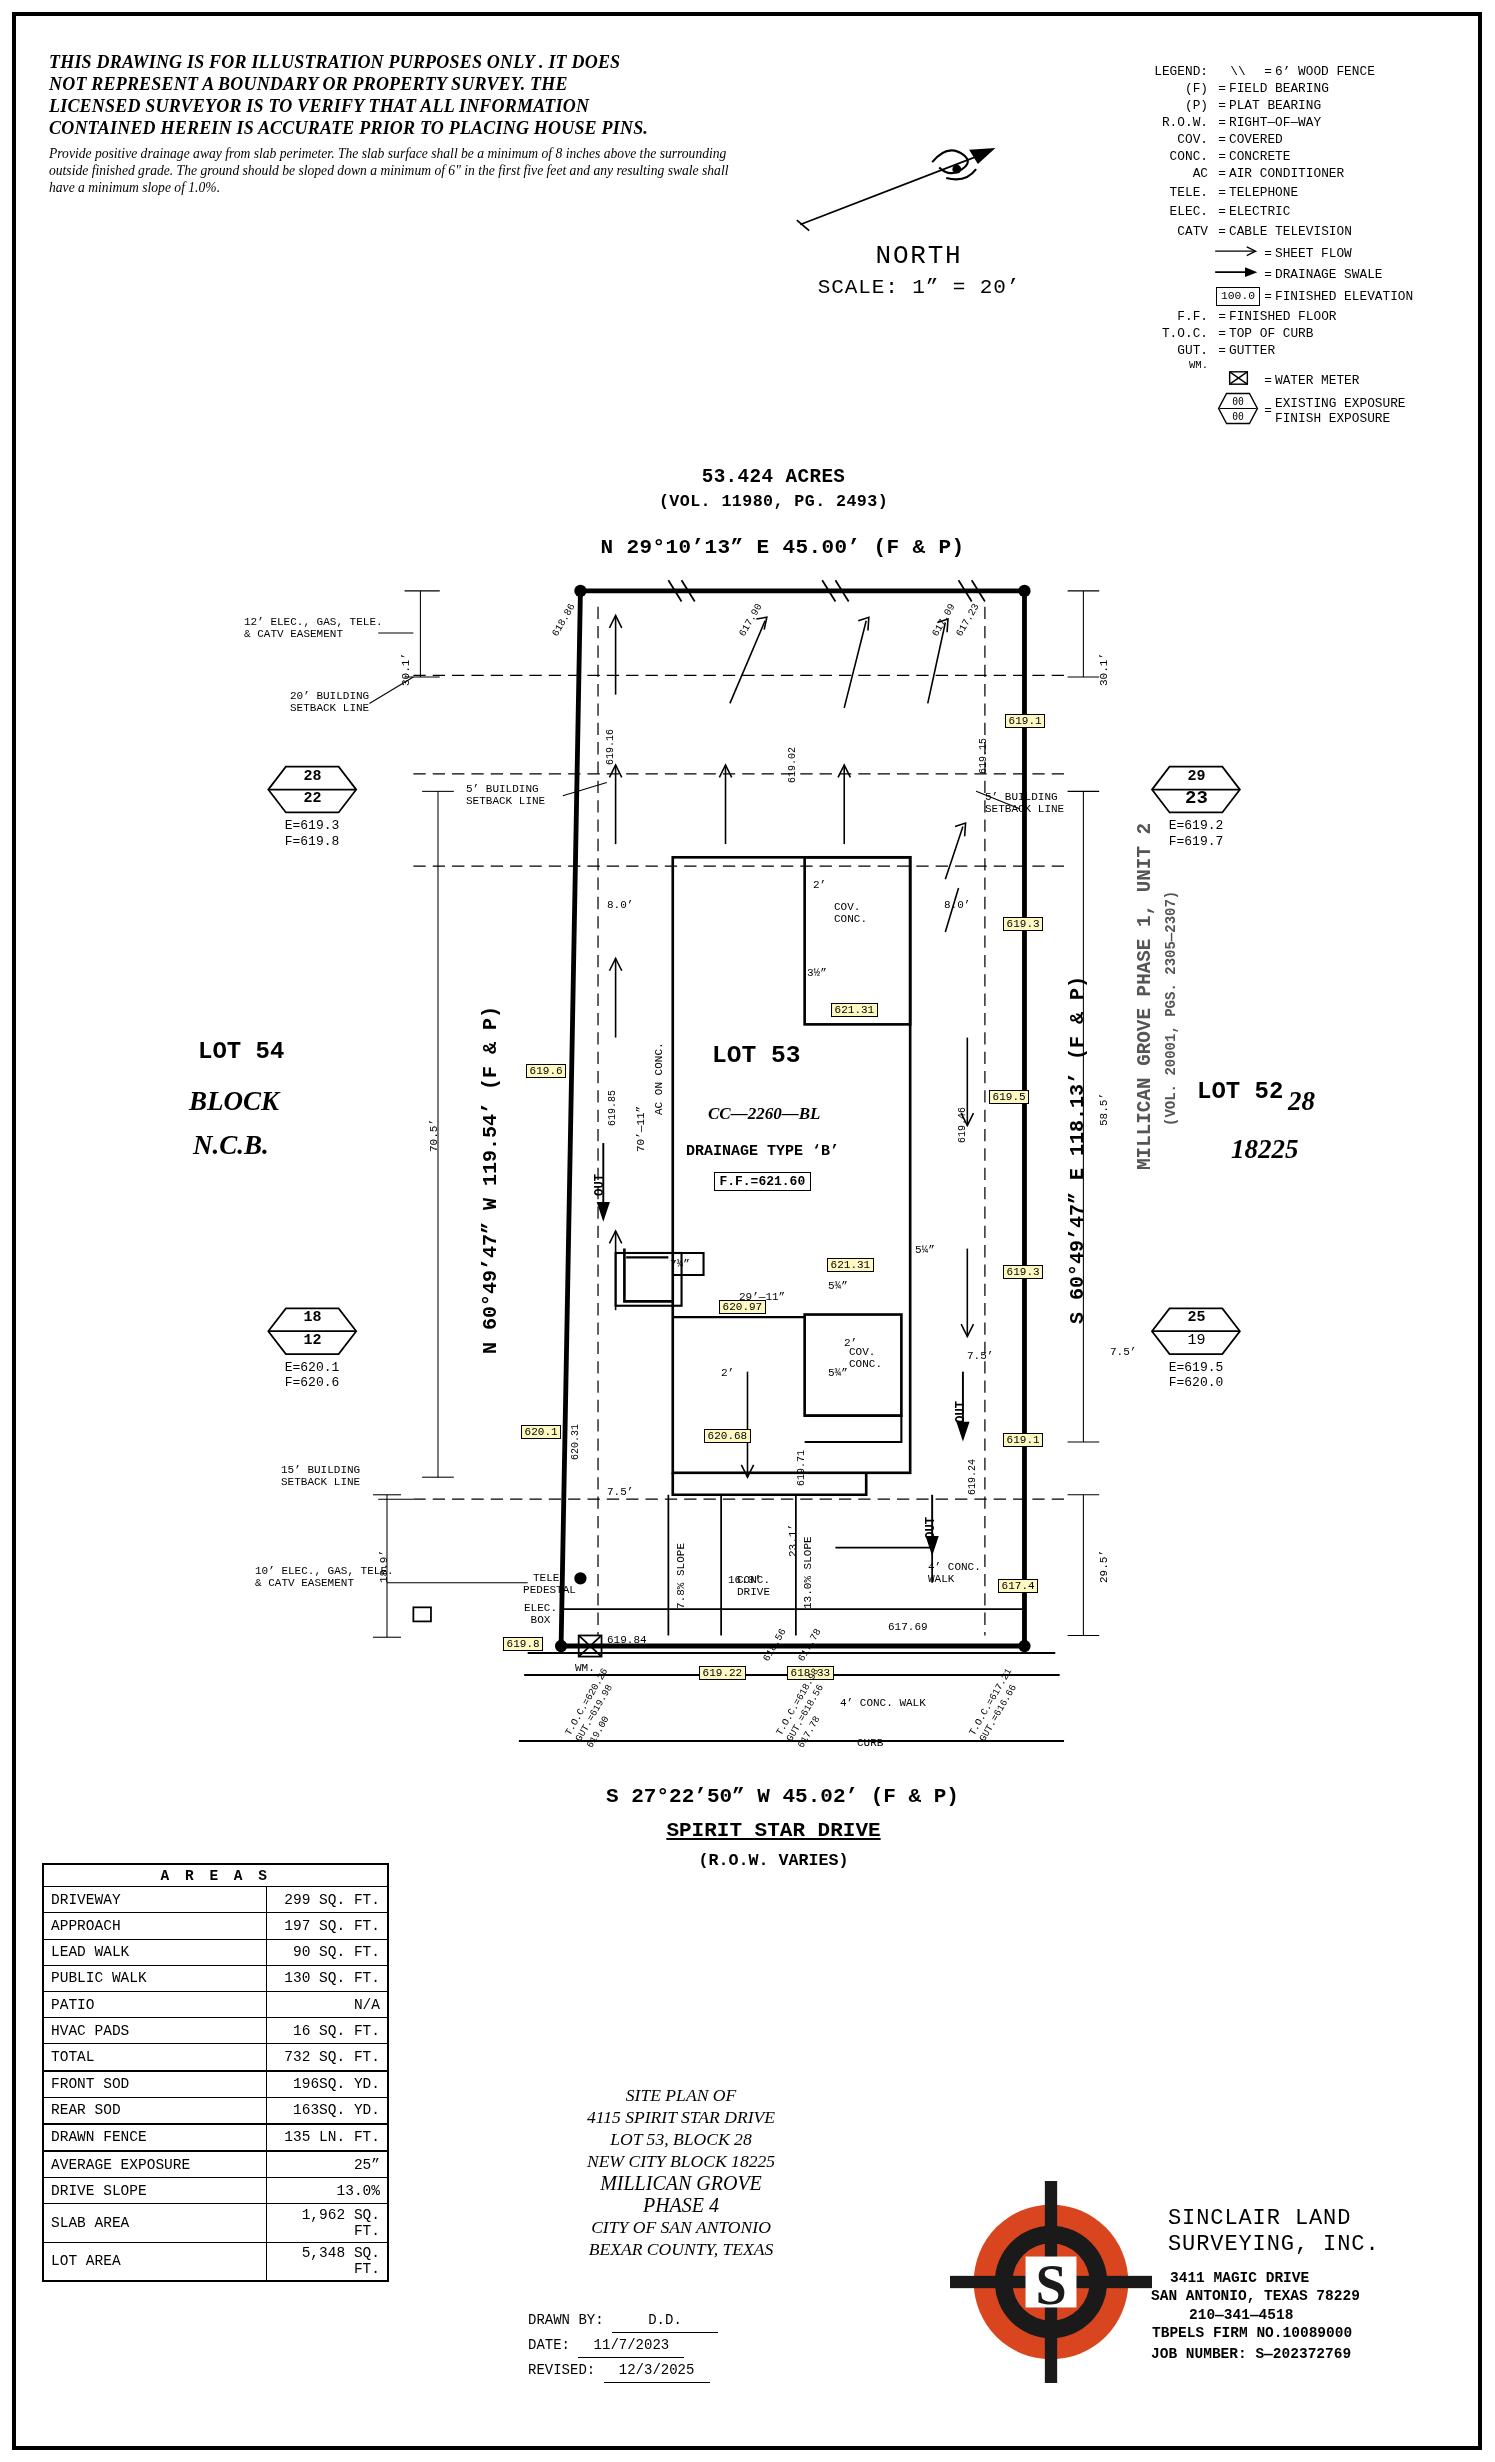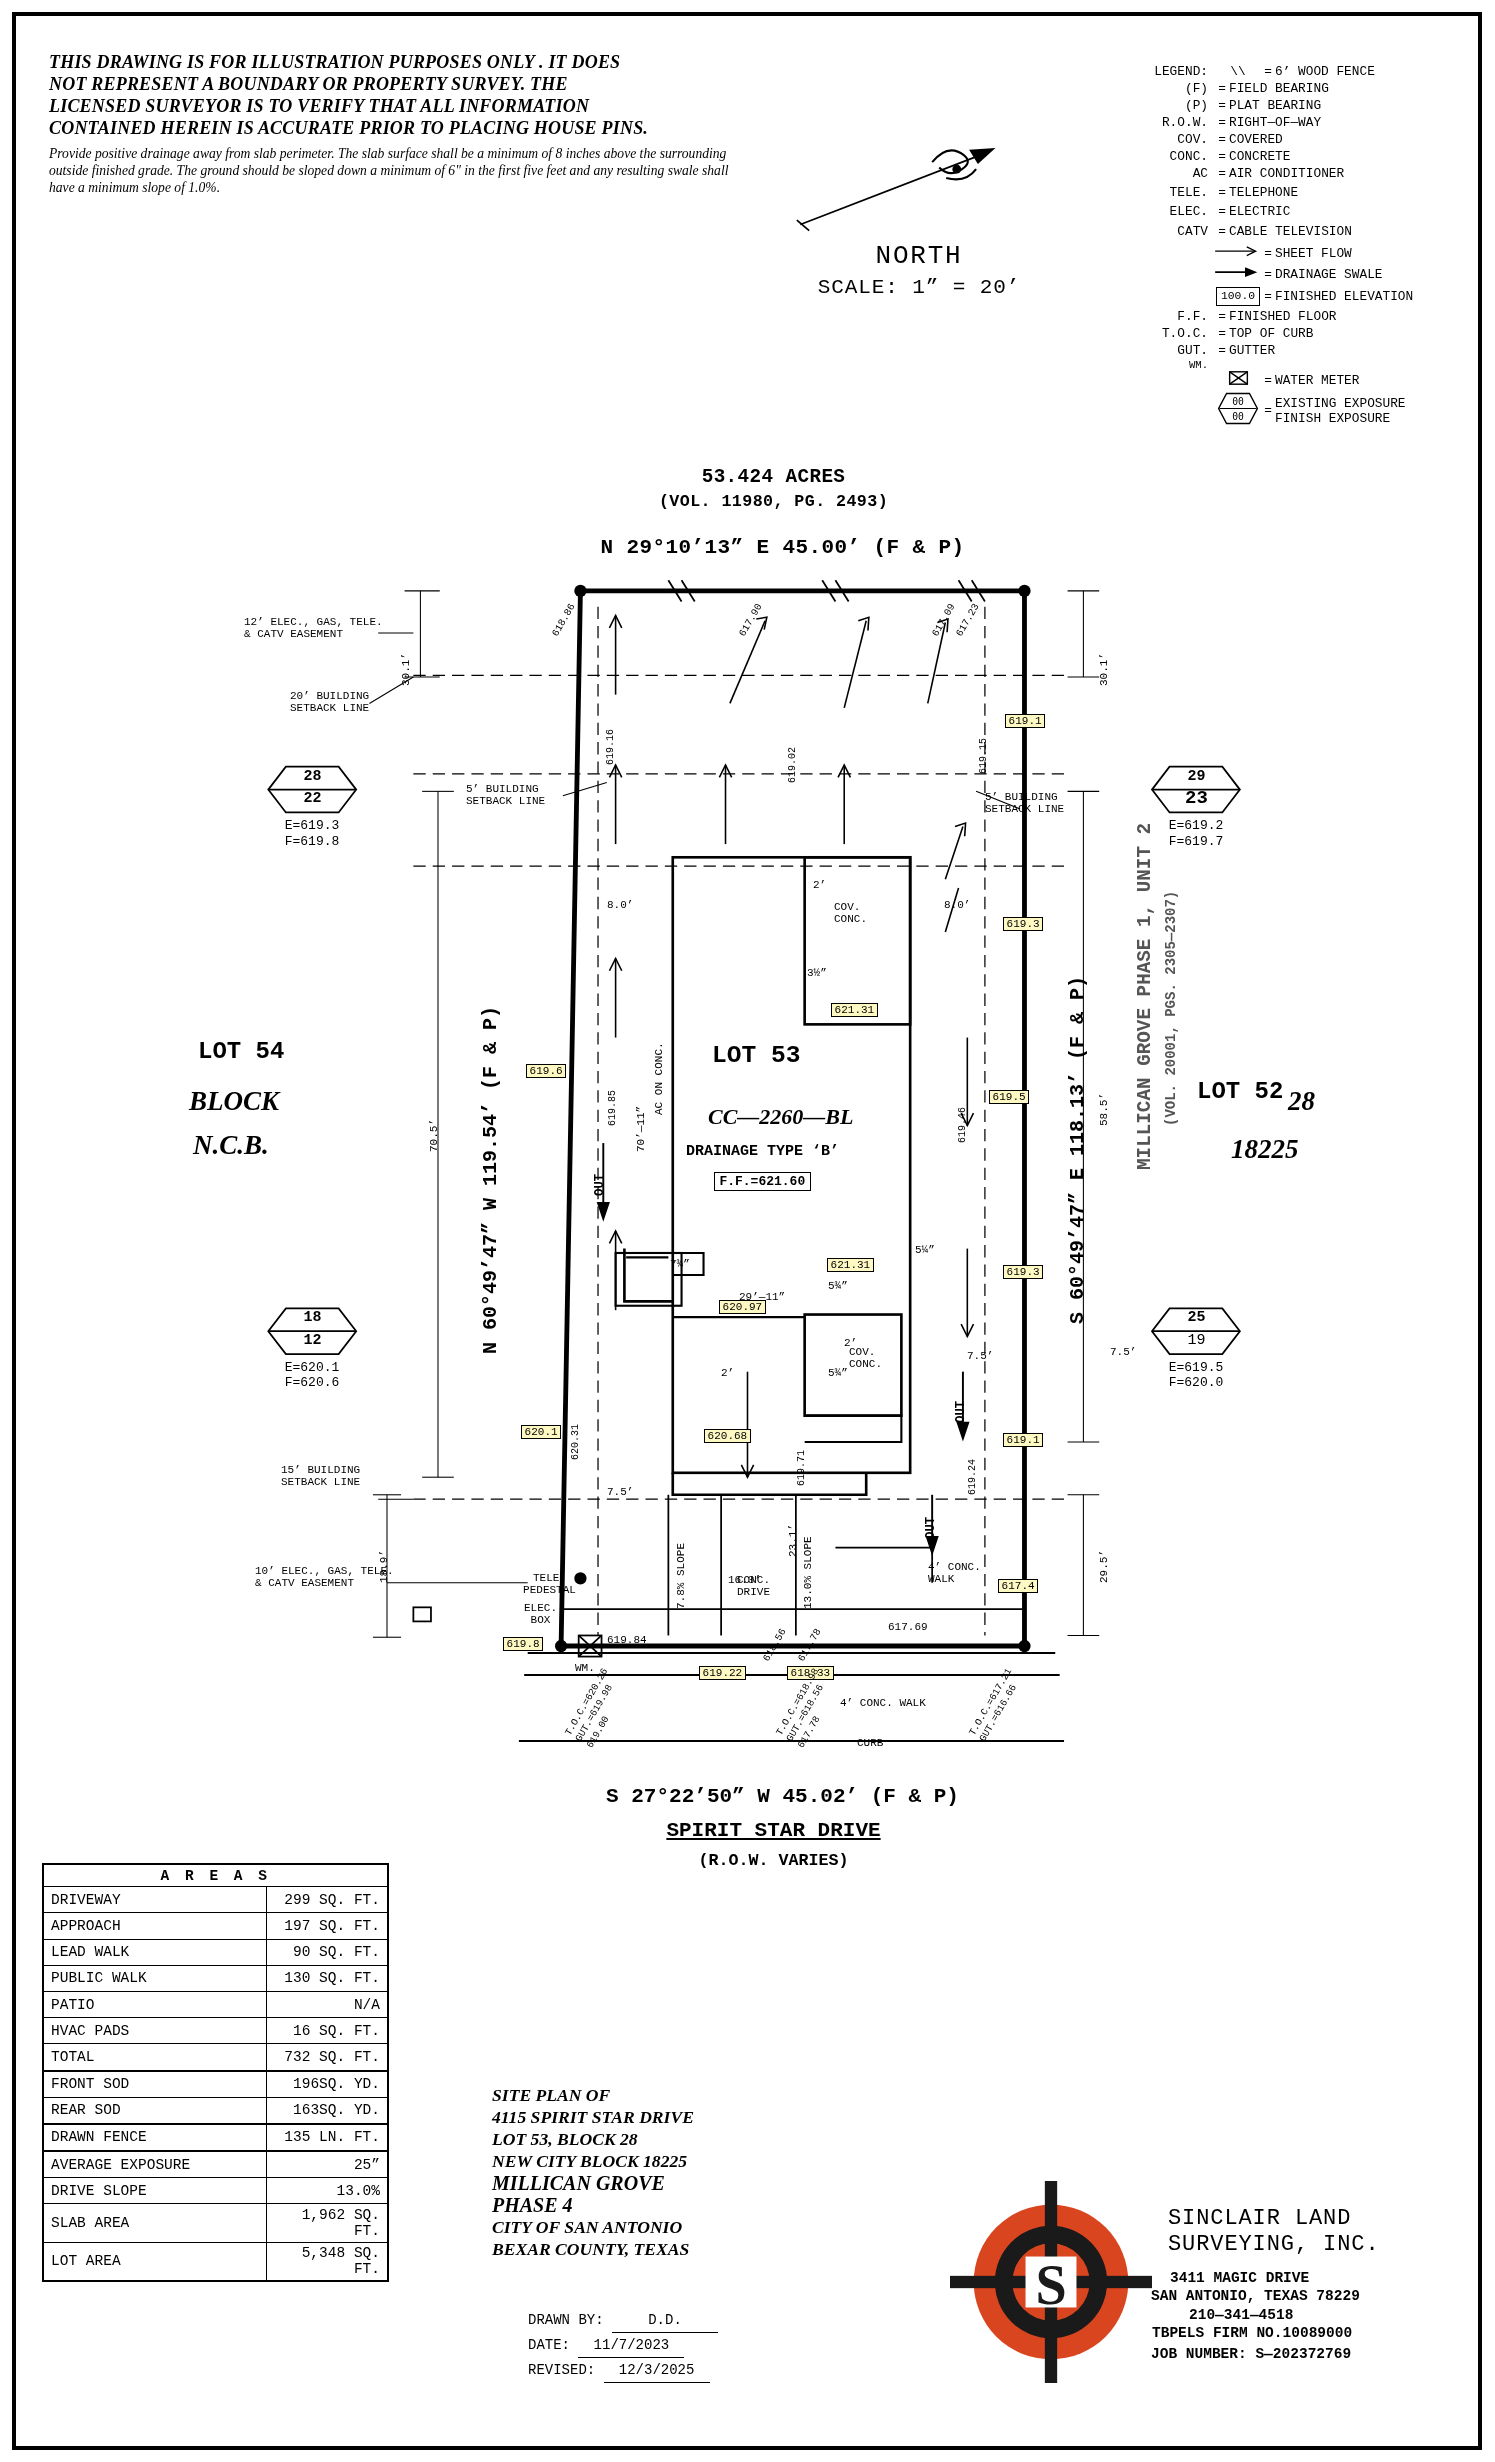--- a/index.html
+++ b/index.html
@@ -44,21 +44,21 @@
 
   
   #areas{left:42px;top:1863px;width:343px;border:2.2px solid #000;background:#fff;}
   #areas table{border-collapse:collapse;width:100%;font-family:"Liberation Mono",monospace;font-size:14.5px;}
   #areas th{border-bottom:1.8px solid #000;padding:2.6px 0;letter-spacing:3.5px;font-size:14.5px;}
   #areas td{border-top:1.2px solid #000;padding:2.6px 7px;height:20px;}
   #areas td.v{text-align:right;border-left:1.2px solid #000;width:106px;}
   #areas tr.gap td{border-top:2.1px solid #000;}
 
   
-  #titleblock{left:492px;top:2084px;width:378px;text-align:left;font-family:"Liberation Serif",serif;font-weight:bold;font-style:italic;font-size:17.6px;line-height:22px;}
+  #titleblock{left:492px;top:2084px;width:378px;text-align:center;font-family:"Liberation Serif",serif;font-weight:normal;font-style:italic;font-size:17.6px;line-height:22px;}
   #titleblock .big{font-size:20px;}
   #drawn{left:528px;top:2308px;width:264px;font-family:"Liberation Mono",monospace;font-size:14px;line-height:24px;}
   #drawn .u{border-bottom:1.4px solid #000;display:inline-block;min-width:106px;text-align:center;}
 
   
   #surv{left:950px;top:2181px;width:492px;}
   #surv .nm{font-family:"Liberation Mono",monospace;font-size:22px;letter-spacing:0.9px;line-height:26px;}
   #surv .ad{font-family:"Liberation Mono",monospace;font-size:14.5px;line-height:18.5px;font-weight:bold;}
 
   
@@ -388,21 +388,21 @@
 
   <div class="abs biglot" style="left:198px;top:1038px;font-size:24px;">LOT 54</div>
   <div class="abs serif" style="left:189px;top:1086px;font-size:27px;font-weight:bold;font-style:italic;">BLOCK</div>
   <div class="abs serif" style="left:193px;top:1130px;font-size:27px;font-weight:bold;font-style:italic;">N.C.B.</div>
 
   <div class="abs biglot" style="left:1197px;top:1038px;font-size:24px;margin-top:40px;">LOT 52</div>
   <div class="abs serif" style="left:1288px;top:1086px;font-size:27px;font-weight:bold;font-style:italic;">28</div>
   <div class="abs serif" style="left:1231px;top:1134px;font-size:27px;font-weight:bold;font-style:italic;">18225</div>
 
   <div class="abs biglot" style="left:712px;top:1042px;font-size:24.6px;">LOT 53</div>
-  <div class="abs serif" style="left:708px;top:1104px;font-size:22px;font-weight:bold;font-style:italic;">CC—2260—BL</div>
+  <div class="abs serif" style="left:708px;top:1104px;font-size:17px;font-weight:bold;font-style:italic;">CC—2260—BL</div>
   <div class="abs mono" style="left:686px;top:1143px;font-size:15px;font-weight:bold;">DRAINAGE TYPE ‘B’</div>
   <div class="abs ff" style="left:714px;top:1172px;">F.F.=621.60</div>
 
   <div class="abs hexlabel" style="left:287px;top:769px;width:51px;font-weight:bold;font-size:15px;">28</div>
   <div class="abs hexlabel" style="left:287px;top:791px;width:51px;font-weight:bold;font-size:15px;">22</div>
   <div class="abs hexlabel" style="left:268px;top:818px;width:88px;">E=619.3</div>
   <div class="abs hexlabel" style="left:268px;top:834px;width:88px;">F=619.8</div>
 
   <div class="abs hexlabel" style="left:1171px;top:769px;width:51px;font-weight:bold;font-size:15px;">29</div>
   <div class="abs hexlabel" style="left:1171px;top:791px;width:51px;font-weight:bold;font-size:19px;">23</div>

